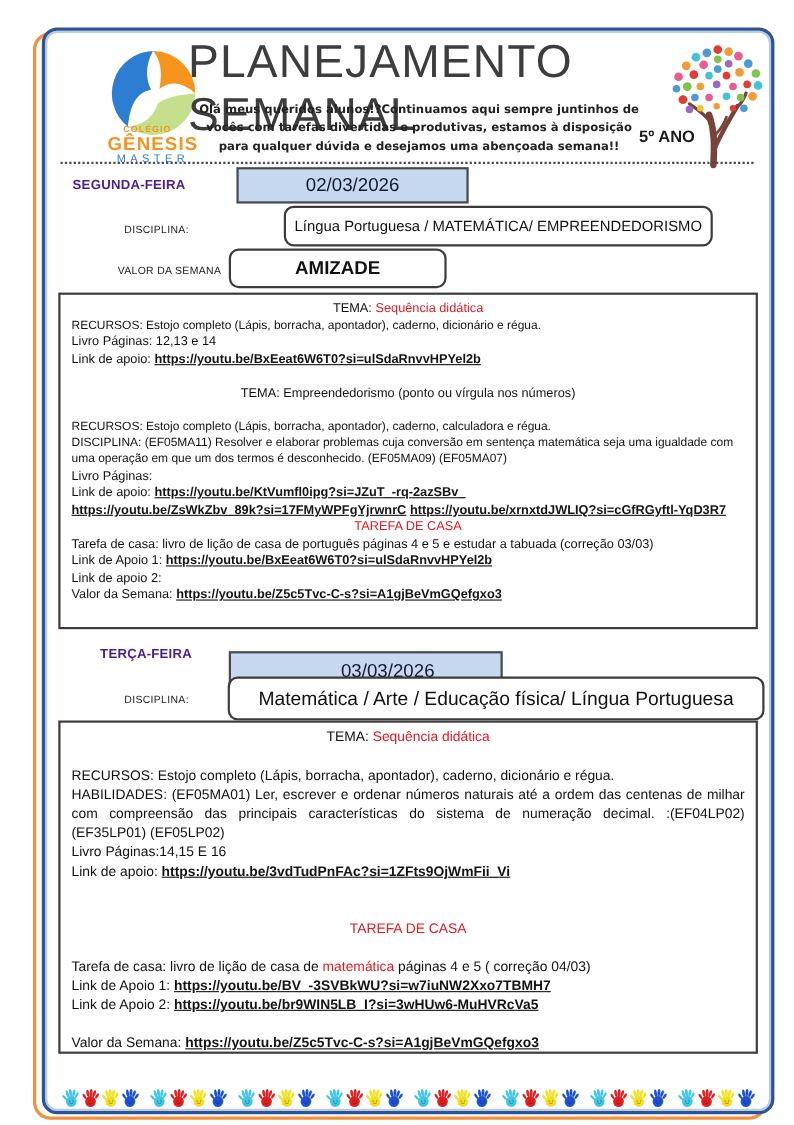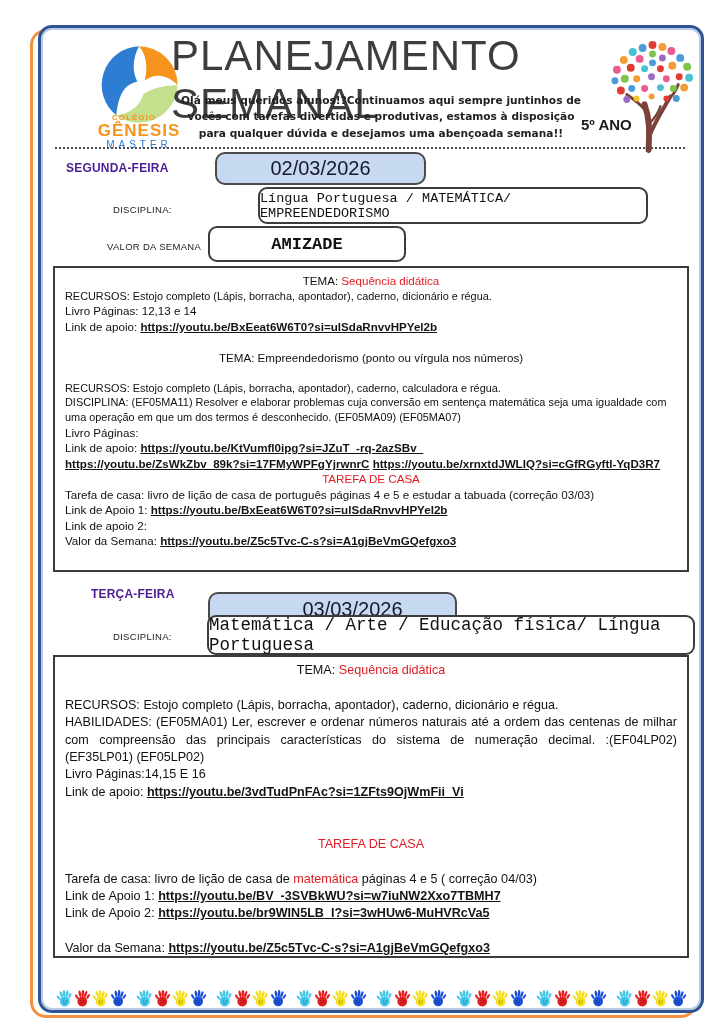--- a/index.html
+++ b/index.html
@@ -18,24 +18,24 @@
   .logo .l3{font-size:10px;color:#2d7dd2;font-weight:normal;letter-spacing:4px;line-height:1.2;}
   .title{left:130px;top:4px;width:420px;text-align:left;font-size:42px;color:#3d3d3d;
     letter-spacing:1px;font-weight:400;}
   .subtitle{left:135px;top:64px;width:410px;text-align:center;font-size:10.6px;font-weight:600;
     color:#222;line-height:1.55;font-family:"DejaVu Sans",sans-serif;}
   .grade{left:540px;top:88px;font-size:15px;color:#1a1a1a;font-weight:600;}
   .tree{left:566px;top:10px;width:94px;height:116px;}
   .dotted{left:14px;top:119px;width:630px;border-bottom:2px dotted #4a4a4a;}
   
   .daylabel{font-size:12px;font-weight:bold;color:#4c1d95;letter-spacing:.2px;}
-  .datebox{background:#c6d9f1;border:2px solid #4a4a4a;border-radius:10px;text-align:center;
-    font-size:20px;color:#17172f;display:flex;align-items:center;justify-content:center;}
+  .datebox{background:#c6d9f1;border:2px solid #4a4a4a;border-radius:0;text-align:center;
+    font-size:17px;color:#17172f;display:flex;align-items:center;justify-content:center;}
   .fieldbox{background:#fff;border:2px solid #3c3c3c;border-radius:9px;display:flex;
-    align-items:center;justify-content:center;color:#111;font-family:Liberation Mono, monospace;}
+    align-items:center;justify-content:center;color:#111;}
   .smalllabel{font-size:9.5px;color:#222;letter-spacing:.3px;}
   .contentbox{background:#fff;border:2px solid #3c3c3c;padding:5px 10px 0 10px;box-sizing:border-box;}
   .cl{font-size:11.6px;line-height:1.34;color:#111;}
   .t-tue .cl{font-size:12.6px;line-height:1.38;}
   .cl.center{text-align:center;}
   .cl.justify{text-align:justify;}
   .cl.small{font-size:10.9px;}
   .cl .b{font-weight:normal;}
   .cl .red{color:#e11b22;}
   .cl .gray{color:#9aa0a6;}

